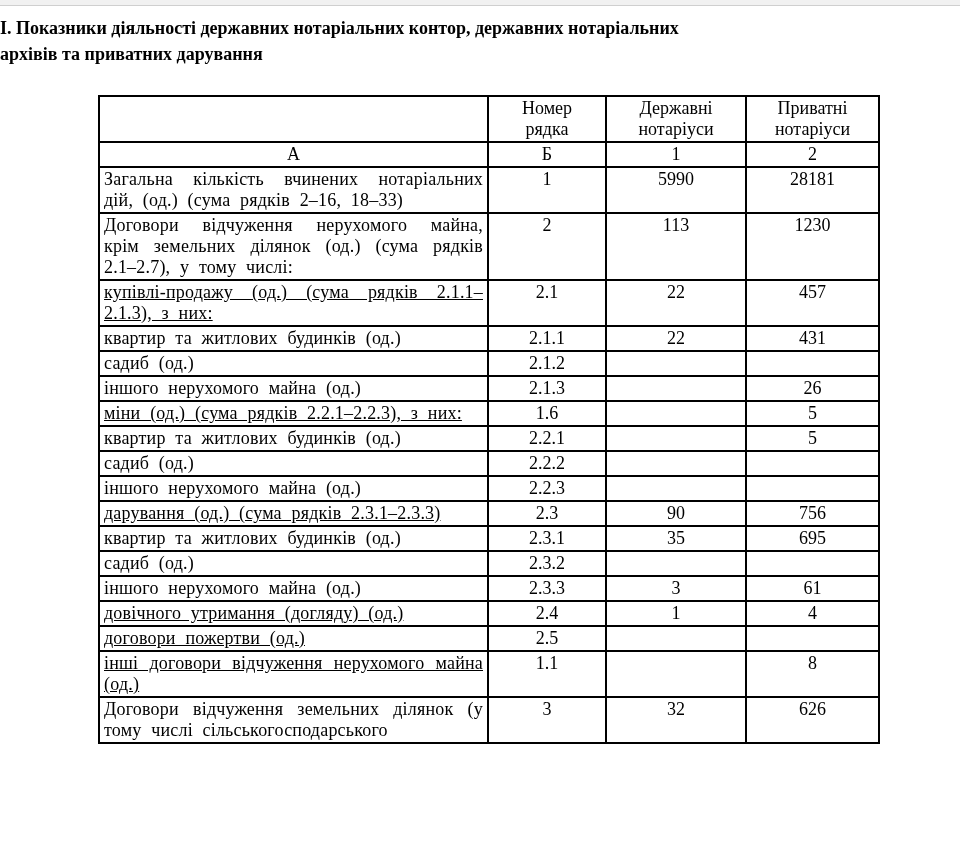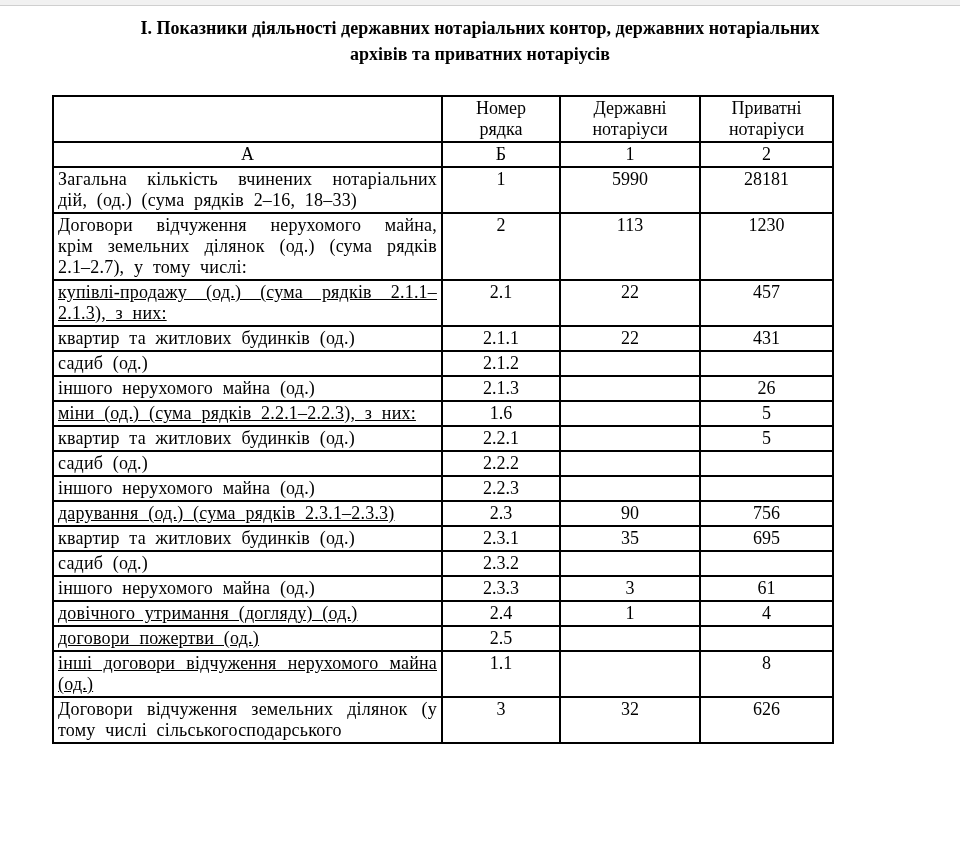--- a/index.html
+++ b/index.html
@@ -12,30 +12,30 @@
     color: #000000;
     font-family: "Liberation Serif", serif;
   }
   .top-strip {
     height: 5px;
     background: #f1f1f1;
     border-bottom: 1px solid #cfcfcf;
   }
   .doc-title {
     margin-top: 9px;
-    text-align: center;
+    text-align: left;
     font-weight: bold;
     font-size: 18px;
     line-height: 26px;
   }
   table.report {
     border-collapse: collapse;
     table-layout: fixed;
     width: 780px;
-    margin: 28px 0 0 52px;
+    margin: 28px 0 0 98px;
   }
   table.report th,
   table.report td {
     border: 2px solid #000000;
     font-size: 18px;
     line-height: 21px;
     padding: 1px 4px;
     vertical-align: top;
     overflow: hidden;
   }
@@ -57,21 +57,21 @@
   .ind1 { padding-left: 28px; text-decoration: underline; }
   .ind2 { padding-left: 76px; }
 </style>
 </head>
 <body>
 
 <div class="top-strip"></div>
 
 <div class="doc-title">
   <div>І. Показники діяльності державних нотаріальних контор, державних нотаріальних</div>
-  <div>архівів та приватних нотаріусів</div>
+  <div>архівів та приватних дарування</div>
 </div>
 
 <table class="report">
   <colgroup>
     <col style="width:389px">
     <col style="width:118px">
     <col style="width:140px">
     <col style="width:133px">
   </colgroup>
   <thead>

